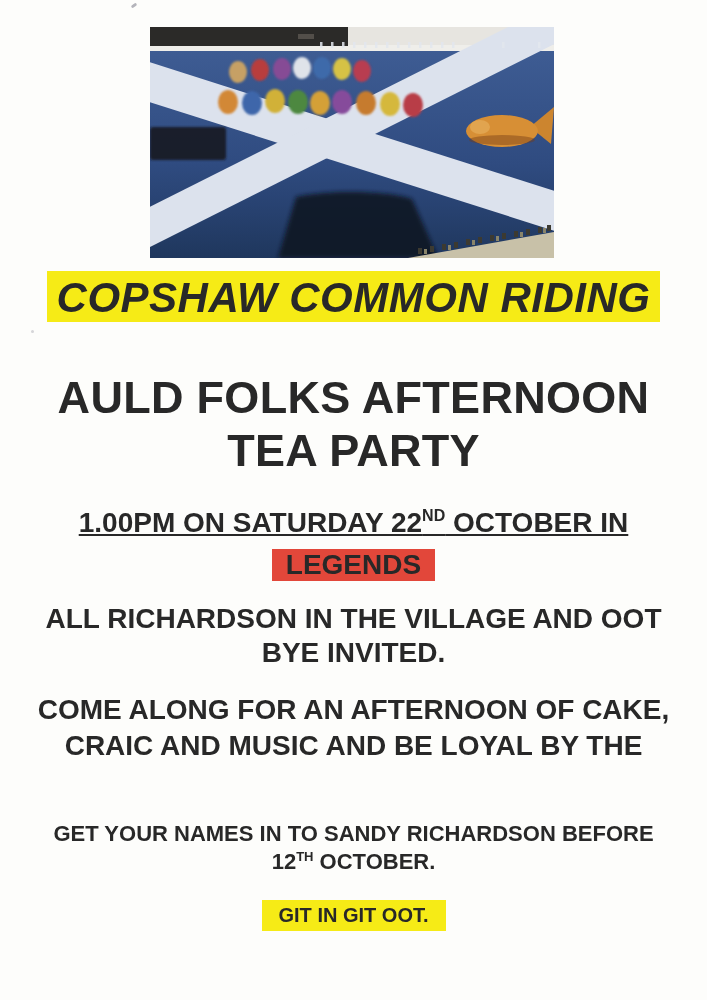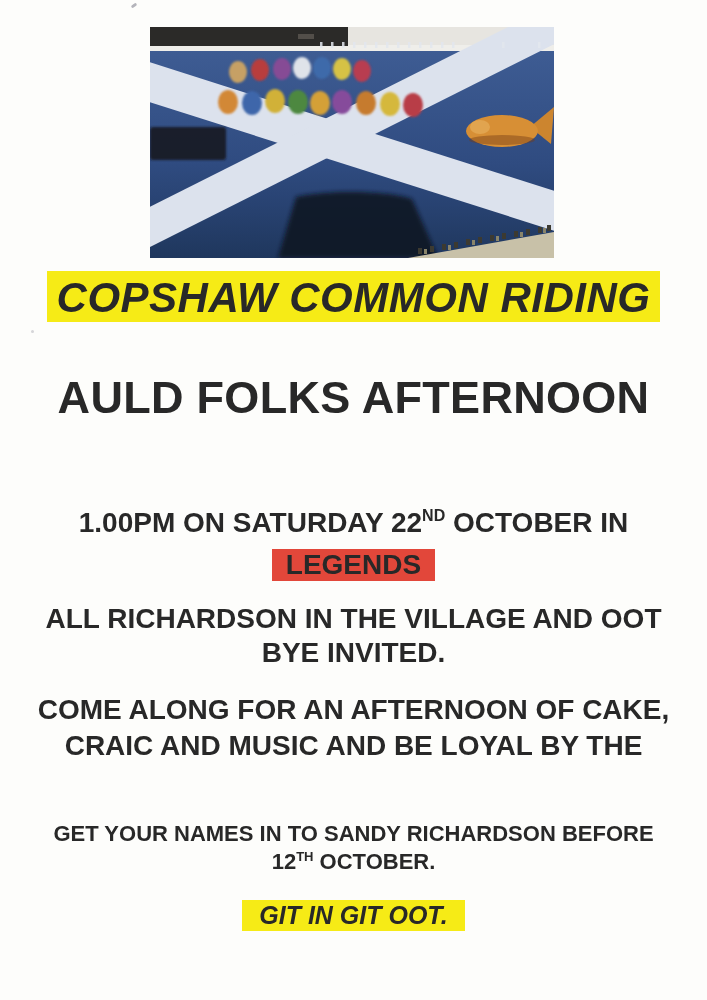--- a/index.html
+++ b/index.html
@@ -39,21 +39,21 @@
     background: var(--yellow-highlight);
     padding: 6px 10px 3px;
     font-size: 42px;
     line-height: 42px;
     letter-spacing: 0.5px;
     font-style: italic;
   }
 
   .heading { top: 371px; font-size: 45px; line-height: 53px; letter-spacing: 0.3px; }
 
-  .when { top: 506px; font-size: 28px; }
+  .when { top: 506px; font-size: 28px; text-decoration: underline; }
   .when-line { line-height: 33px; }
   .when sup {
     font-size: 16px;
     vertical-align: baseline;
     position: relative;
     top: -11px;
     letter-spacing: 0;
   }
   .venue-row { margin-top: 6px; }
   .venue {
@@ -73,23 +73,22 @@
     vertical-align: baseline;
     position: relative;
     top: -8px;
   }
 
   .footer-wrap { top: 900px; }
   .footer-hl {
     display: inline-block;
     background: var(--yellow-highlight);
     padding: 3px 17px 4px;
-    font-size: 25px;
+    font-size: 20px;
     line-height: 24px;
-    font-style: italic;
   }
 </style>
 </head>
 <body>
 
 <div class="page">
 
   <div class="speck speck-1"></div>
   <div class="speck speck-2"></div>
 
@@ -190,20 +189,21 @@
       </g>
     </svg>
   </div>
 
   <div class="center-row banner-wrap">
     <span class="banner">COPSHAW COMMON RIDING</span>
   </div>
 
   <div class="center-row heading">
     <div>AULD FOLKS AFTERNOON</div>
+    <div>TEA PARTY</div>
   </div>
 
   <div class="center-row when">
     <div class="when-line"><span>1.00PM ON SATURDAY 22</span><sup>ND</sup><span> OCTOBER IN</span></div>
     <div class="venue-row">
       <span class="venue">LEGENDS</span>
     </div>
   </div>
 
   <div class="center-row invitation">

